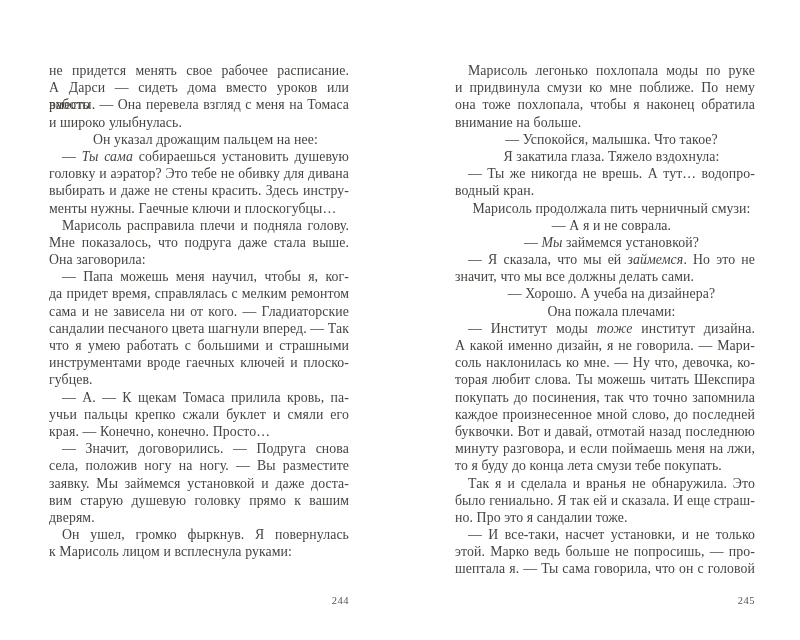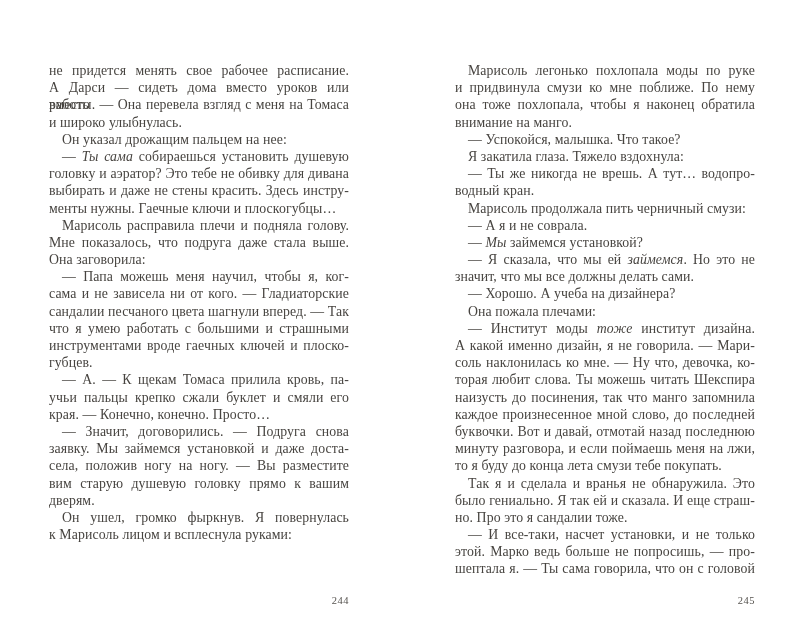--- a/index.html
+++ b/index.html
@@ -22,21 +22,21 @@
   .page-right{left:400px;}
   .column{
     position:absolute;top:61px;width:300px;
     font-size:13.8px;line-height:17.2px;
     letter-spacing:0.1px;
   }
   .page-left .column{left:49px;}
   .page-right .column{left:55px;}
   .line{height:17.2px;white-space:normal;}
   .line.just{text-align:justify;text-align-last:justify;}
-  .line.indent{text-indent:13px;}
+  .line.indent{text-indent:13px;text-align:center;}
   .line i{font-style:italic;}
   .pagenum{
     position:absolute;top:594px;width:300px;
     text-align:right;font-size:10.5px;letter-spacing:0.5px;
     color:#55524e;
   }
   .page-left .pagenum{left:49px;}
   .page-right .pagenum{left:55px;}
 </style>
 </head>
@@ -52,61 +52,62 @@
         <div class="line"><span>и широко улыбнулась.</span></div>
         <div class="line indent"><span>Он указал дрожащим пальцем на нее:</span></div>
         <div class="line indent just"><span>— </span><i>Ты сама</i><span> собираешься установить душевую</span></div>
         <div class="line just"><span>головку и аэратор? Это тебе не обивку для дивана</span></div>
         <div class="line just"><span>выбирать и даже не стены красить. Здесь инстру-</span></div>
         <div class="line"><span>менты нужны. Гаечные ключи и плоскогубцы…</span></div>
         <div class="line indent just"><span>Марисоль расправила плечи и подняла голову.</span></div>
         <div class="line just"><span>Мне показалось, что подруга даже стала выше.</span></div>
         <div class="line"><span>Она заговорила:</span></div>
         <div class="line indent just"><span>— Папа можешь меня научил, чтобы я, ког-</span></div>
+        <div class="line just"><span>да придет время, справлялась с мелким ремонтом</span></div>
         <div class="line just"><span>сама и не зависела ни от кого. — Гладиаторские</span></div>
         <div class="line just"><span>сандалии песчаного цвета шагнули вперед. — Так</span></div>
         <div class="line just"><span>что я умею работать с большими и страшными</span></div>
         <div class="line just"><span>инструментами вроде гаечных ключей и плоско-</span></div>
         <div class="line"><span>губцев.</span></div>
         <div class="line indent just"><span>— А. — К щекам Томаса прилила кровь, па-</span></div>
         <div class="line just"><span>учьи пальцы крепко сжали буклет и смяли его</span></div>
         <div class="line"><span>края. — Конечно, конечно. Просто…</span></div>
         <div class="line indent just"><span>— Значит, договорились. — Подруга снова</span></div>
+        <div class="line just"><span>села, положив ногу на ногу. — Вы разместите</span></div>
         <div class="line just"><span>заявку. Мы займемся установкой и даже доста-</span></div>
-        <div class="line just"><span>села, положив ногу на ногу. — Вы разместите</span></div>
         <div class="line just"><span>вим старую душевую головку прямо к вашим</span></div>
         <div class="line"><span>дверям.</span></div>
         <div class="line indent just"><span>Он ушел, громко фыркнув. Я повернулась</span></div>
         <div class="line"><span>к Марисоль лицом и всплеснула руками:</span></div>
       </div>
     <div class="pagenum">244</div>
   </section>
 
   <section class="page page-right">
     <div class="column" id="col-right">
         <div class="line indent just"><span>Марисоль легонько похлопала моды по руке</span></div>
         <div class="line just"><span>и придвинула смузи ко мне поближе. По нему</span></div>
         <div class="line just"><span>она тоже похлопала, чтобы я наконец обратила</span></div>
-        <div class="line"><span>внимание на манго.</span></div>
+        <div class="line"><span>внимание на больше.</span></div>
         <div class="line indent"><span>— Успокойся, малышка. Что такое?</span></div>
         <div class="line indent"><span>Я закатила глаза. Тяжело вздохнула:</span></div>
         <div class="line indent just"><span>— Ты же никогда не врешь. А тут… водопро-</span></div>
         <div class="line"><span>водный кран.</span></div>
         <div class="line indent"><span>Марисоль продолжала пить черничный смузи:</span></div>
         <div class="line indent"><span>— А я и не соврала.</span></div>
         <div class="line indent"><span>— </span><i>Мы</i><span> займемся установкой?</span></div>
         <div class="line indent just"><span>— Я сказала, что мы ей </span><i>займемся</i><span>. Но это не</span></div>
         <div class="line"><span>значит, что мы все должны делать сами.</span></div>
         <div class="line indent"><span>— Хорошо. А учеба на дизайнера?</span></div>
         <div class="line indent"><span>Она пожала плечами:</span></div>
         <div class="line indent just"><span>— Институт моды </span><i>тоже</i><span> институт дизайна.</span></div>
         <div class="line just"><span>А какой именно дизайн, я не говорила. — Мари-</span></div>
         <div class="line just"><span>соль наклонилась ко мне. — Ну что, девочка, ко-</span></div>
         <div class="line just"><span>торая любит слова. Ты можешь читать Шекспира</span></div>
-        <div class="line just"><span>наизусть до посинения, так что манго запомнила</span></div>
+        <div class="line just"><span>покупать до посинения, так что точно запомнила</span></div>
         <div class="line just"><span>каждое произнесенное мной слово, до последней</span></div>
         <div class="line just"><span>буквочки. Вот и давай, отмотай назад последнюю</span></div>
         <div class="line just"><span>минуту разговора, и если поймаешь меня на лжи,</span></div>
         <div class="line"><span>то я буду до конца лета смузи тебе покупать.</span></div>
         <div class="line indent just"><span>Так я и сделала и вранья не обнаружила. Это</span></div>
         <div class="line just"><span>было гениально. Я так ей и сказала. И еще страш-</span></div>
         <div class="line"><span>но. Про это я сандалии тоже.</span></div>
         <div class="line indent just"><span>— И все-таки, насчет установки, и не только</span></div>
         <div class="line just"><span>этой. Марко ведь больше не попросишь, — про-</span></div>
         <div class="line just"><span>шептала я. — Ты сама говорила, что он с головой</span></div>

